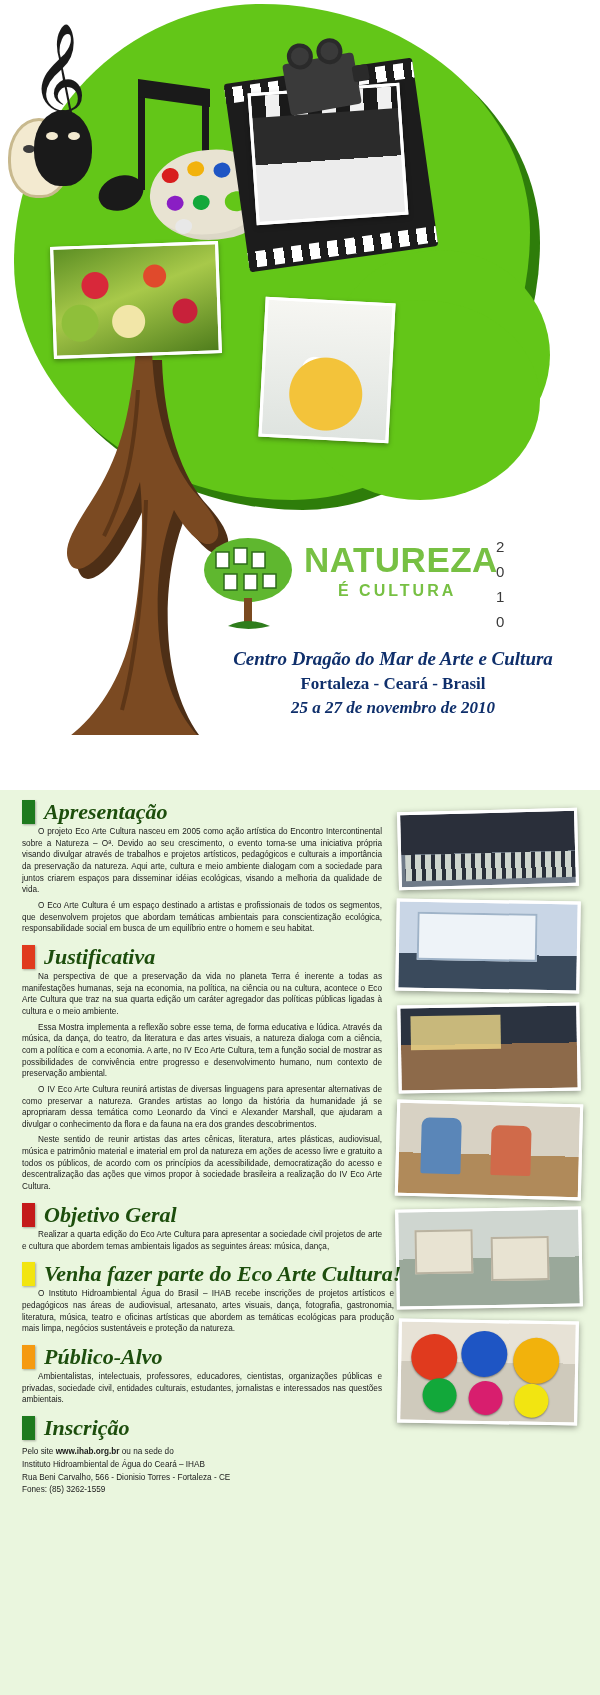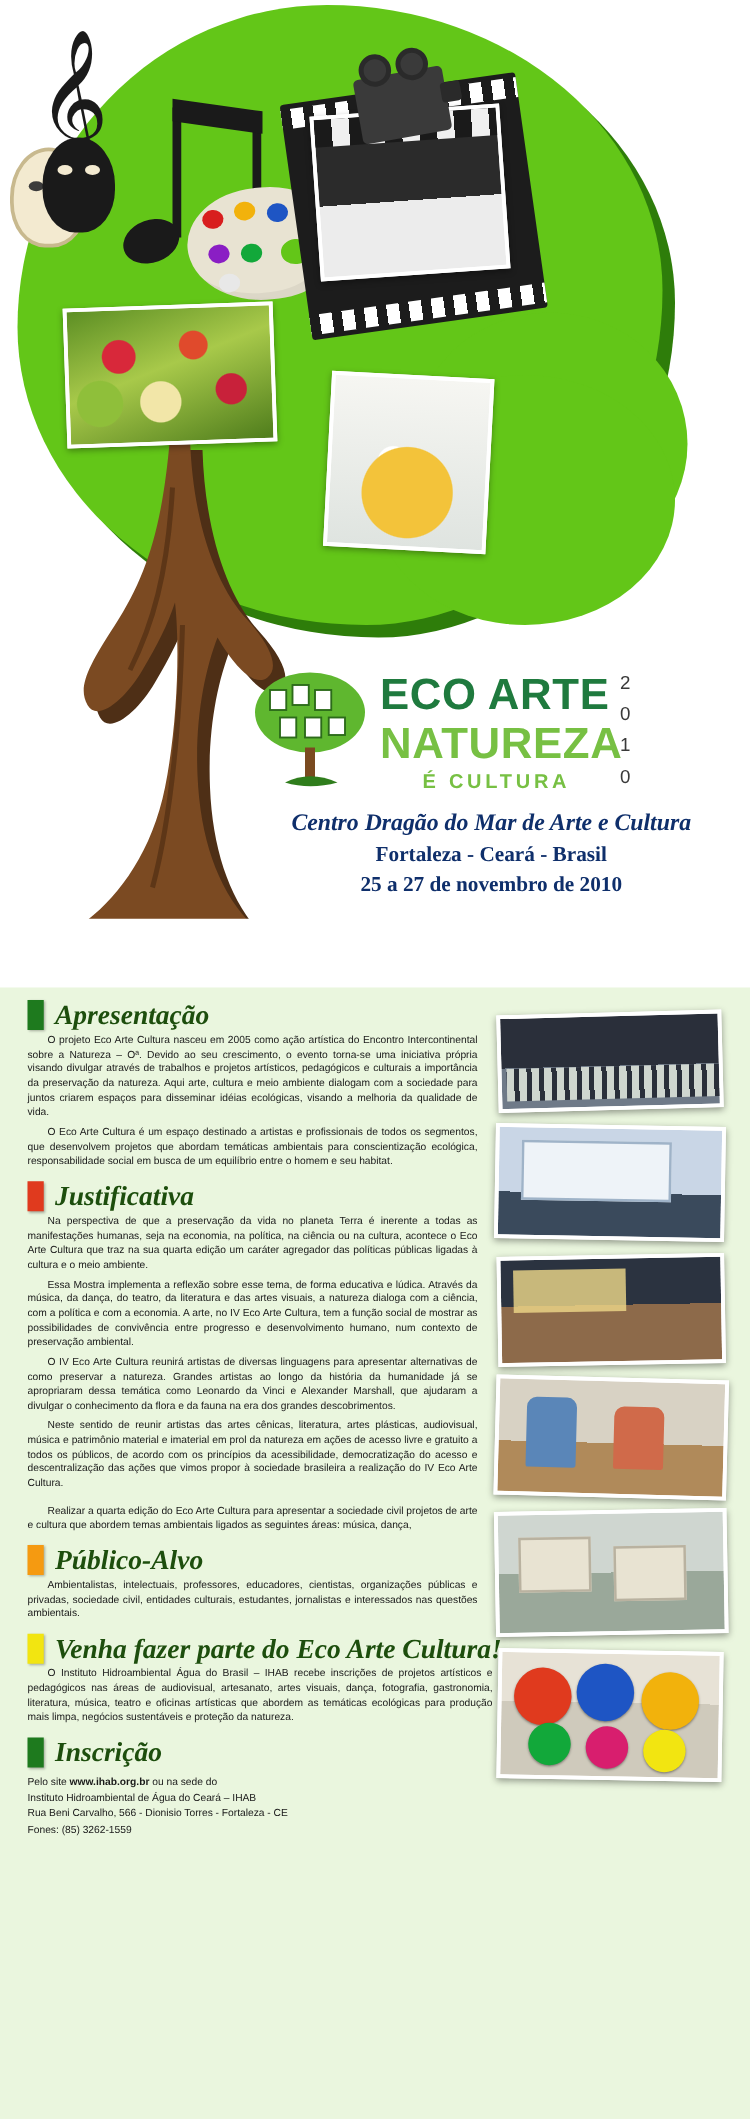--- a/index.html
+++ b/index.html
@@ -215,21 +215,21 @@
   #event-lines .l1 {
     font-family: "Liberation Serif", serif;
     font-weight: bold; font-size: 19px; color: #0f2f6b; font-style: italic;
   }
   #event-lines .l2 {
     font-family: "Liberation Serif", serif;
     font-weight: bold; font-size: 17px; color: #0f2f6b; margin-top: 4px;
   }
   #event-lines .l3 {
     font-family: "Liberation Serif", serif;
-    font-weight: bold; font-size: 17px; color: #0f2f6b; margin-top: 4px;
+    font-weight: bold; font-size: 17px; color: #0f2f6b; margin-top: 4px; font-style: italic;
   }
 
   
   #panel {
     position: absolute; left: 0; top: 790px;
     width: 600px; height: 905px;
     background: #eaf6de;
   }
   #panel-inner { position: absolute; left: 22px; top: 10px; width: 560px; }
 
@@ -380,21 +380,20 @@
         <rect x="16" y="16" width="13" height="16" fill="#ffffff" stroke="#2c6b1a" stroke-width="1.5"></rect>
         <rect x="34" y="12" width="13" height="16" fill="#ffffff" stroke="#2c6b1a" stroke-width="1.5"></rect>
         <rect x="52" y="16" width="13" height="16" fill="#ffffff" stroke="#2c6b1a" stroke-width="1.5"></rect>
         <rect x="24" y="38" width="13" height="16" fill="#ffffff" stroke="#2c6b1a" stroke-width="1.5"></rect>
         <rect x="44" y="38" width="13" height="16" fill="#ffffff" stroke="#2c6b1a" stroke-width="1.5"></rect>
         <rect x="63" y="38" width="13" height="14" fill="#ffffff" stroke="#2c6b1a" stroke-width="1.5"></rect>
         <path d="M44 62 L44 86 L52 86 L52 62 Z" fill="#7a4a20"></path>
         <path d="M28 90 Q48 80 70 90 Q48 96 28 90 Z" fill="#2f7d1c"></path>
       </svg>
       <div id="logo-text">
-        <div id="eco-arte">ECO ARTE</div>
         <div id="cultura">NATUREZA</div>
         <div id="e-natureza">É CULTURA</div>
       </div>
       <div id="year">
         <span>2</span>
         <span>0</span>
         <span>1</span>
         <span>0</span>
       </div>
     </div>
@@ -466,42 +465,46 @@
       </div>
       <div class="body-col">
         <p class="txt">Na perspectiva de que a preservação da vida no planeta Terra é inerente a todas as manifestações humanas, seja na economia, na política, na ciência ou na cultura, acontece o Eco Arte Cultura que traz na sua quarta edição um caráter agregador das políticas públicas ligadas à cultura e o meio ambiente.</p>
         <p class="txt">Essa Mostra implementa a reflexão sobre esse tema, de forma educativa e lúdica. Através da música, da dança, do teatro, da literatura e das artes visuais, a natureza dialoga com a ciência, com a política e com a economia. A arte, no IV Eco Arte Cultura, tem a função social de mostrar as possibilidades de convivência entre progresso e  desenvolvimento humano, num contexto de preservação ambiental.</p>
         <p class="txt">O IV Eco Arte Cultura reunirá artistas de diversas linguagens para apresentar alternativas de como  preservar a natureza. Grandes artistas ao longo da história da humanidade já se apropriaram dessa temática  como Leonardo da Vinci e Alexander Marshall, que ajudaram a divulgar o conhecimento da flora e da fauna na era dos grandes descobrimentos.</p>
         <p class="txt">Neste sentido de reunir artistas das artes cênicas, literatura, artes plásticas, audiovisual, música e  patrimônio material e imaterial em prol da natureza em ações de acesso livre e gratuito a todos os públicos, de acordo com os princípios da acessibilidade, democratização do acesso e descentralização das ações que  vimos propor à sociedade brasileira a realização do IV Eco Arte Cultura.</p>
       </div>
     </div>
 
     <div class="sect">
+      <div class="sect-head">
+        <span class="bar" style="background:#c41a1a"></span>
+        <span class="sect-title">Objetivo Geral</span>
+      </div>
       <div class="body-col">
         <p class="txt">Realizar a quarta edição do Eco Arte Cultura para apresentar a sociedade civil projetos de arte e  cultura que abordem temas ambientais ligados as seguintes áreas: música, dança,</p>
+      </div>
+    </div>
+
+    <div class="sect">
+      <div class="sect-head">
+        <span class="bar" style="background:#f2e511"></span>
+        <span class="sect-title">Venha fazer parte do Eco Arte Cultura!</span>
+      </div>
+      <div class="body-col" style="width:372px">
+        <p class="txt">O Instituto Hidroambiental Água do Brasil – IHAB recebe inscrições de projetos artísticos e pedagógicos nas áreas de audiovisual, artesanato, artes visuais, dança, fotografia, gastronomia, literatura, música, teatro e oficinas artísticas que abordem as temáticas ecológicas para produção mais limpa, negócios sustentáveis e proteção da natureza.</p>
       </div>
     </div>
 
     <div class="sect">
       <div class="sect-head">
         <span class="bar" style="background:#f59a11"></span>
         <span class="sect-title">Público-Alvo</span>
       </div>
       <div class="body-col">
         <p class="txt">Ambientalistas, intelectuais, professores, educadores, cientistas, organizações públicas e privadas, sociedade civil, entidades culturais, estudantes, jornalistas e interessados nas questões ambientais.</p>
-      </div>
-    </div>
-
-    <div class="sect">
-      <div class="sect-head">
-        <span class="bar" style="background:#f2e511"></span>
-        <span class="sect-title">Venha fazer parte do Eco Arte Cultura!</span>
-      </div>
-      <div class="body-col" style="width:372px">
-        <p class="txt">O Instituto Hidroambiental Água do Brasil – IHAB recebe inscrições de projetos artísticos e pedagógicos nas áreas de audiovisual, artesanato, artes visuais, dança, fotografia, gastronomia, literatura, música, teatro e oficinas artísticas que abordem as temáticas ecológicas para produção mais limpa, negócios sustentáveis e proteção da natureza.</p>
       </div>
     </div>
 
     <div class="sect">
       <div class="sect-head">
         <span class="bar" style="background:#1e7a1e"></span>
         <span class="sect-title">Inscrição</span>
       </div>
       <div class="contact" style="margin-top:6px;width:250px">
         <div>

